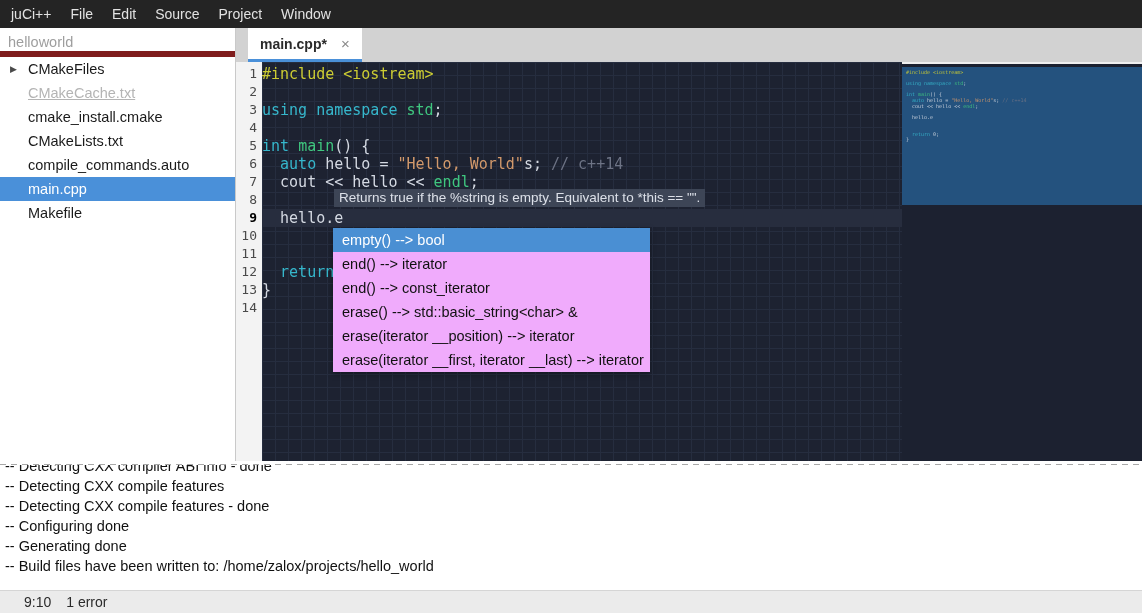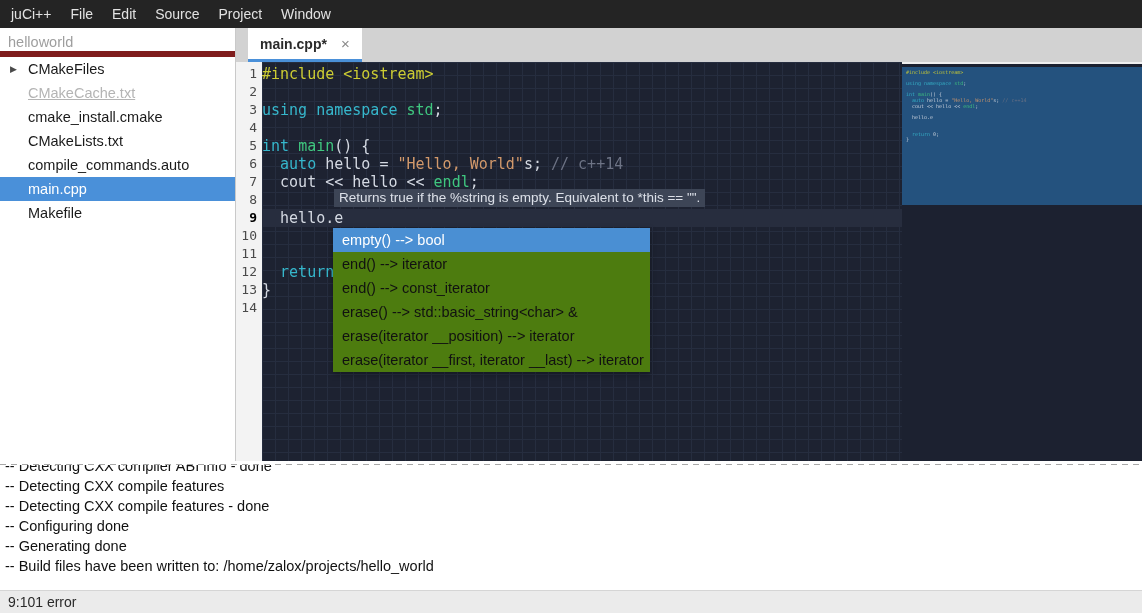--- a/index.html
+++ b/index.html
@@ -89,21 +89,21 @@
 
   
   .doc-tooltip {
     position:absolute; left:98px; top:127px; height:18px; line-height:18px;
     background:#3d4556; color:#dce0e8; font-size:13.5px; padding:0 5px;
     font-family:"Liberation Sans", sans-serif; white-space:nowrap; z-index:6;
   }
   
   .completion {
     position:absolute; left:97px; top:166px; width:317px; z-index:7;
-    background:#4d7c0f; box-shadow:0 2px 6px rgba(0,0,0,0.35);
+    background:#f0abfc; box-shadow:0 2px 6px rgba(0,0,0,0.35);
     font-family:"Liberation Sans", sans-serif;
   }
   .completion-item {
     height:24px; line-height:24px; padding:0 9px; font-size:14.5px;
     color:#111; white-space:nowrap;
   }
   .completion-item.selected { background:#4a8fd3; color:#ffffff; }
 
   
   .minimap {
@@ -140,21 +140,21 @@
   .output-lines { margin-top:-9px; }
   .output-line {
     height:20px; line-height:20px; padding-left:5px; font-size:14.5px;
     color:#111; white-space:nowrap;
   }
 
   
   .statusbar {
     position:absolute; left:0; top:590px; width:1142px; height:23px;
     background:#ebebeb; border-top:1px solid #d5d5d5;
-    display:flex; align-items:center; padding-left:8px;
+    display:flex; align-items:center; gap:15px; padding-left:24px;
     font-size:14px; color:#2a2a2a;
   }
 </style>
 </head>
 <body>
 
 <div id="app">
 
   <div class="menubar">
       <div class="menu-item">juCi++</div>

